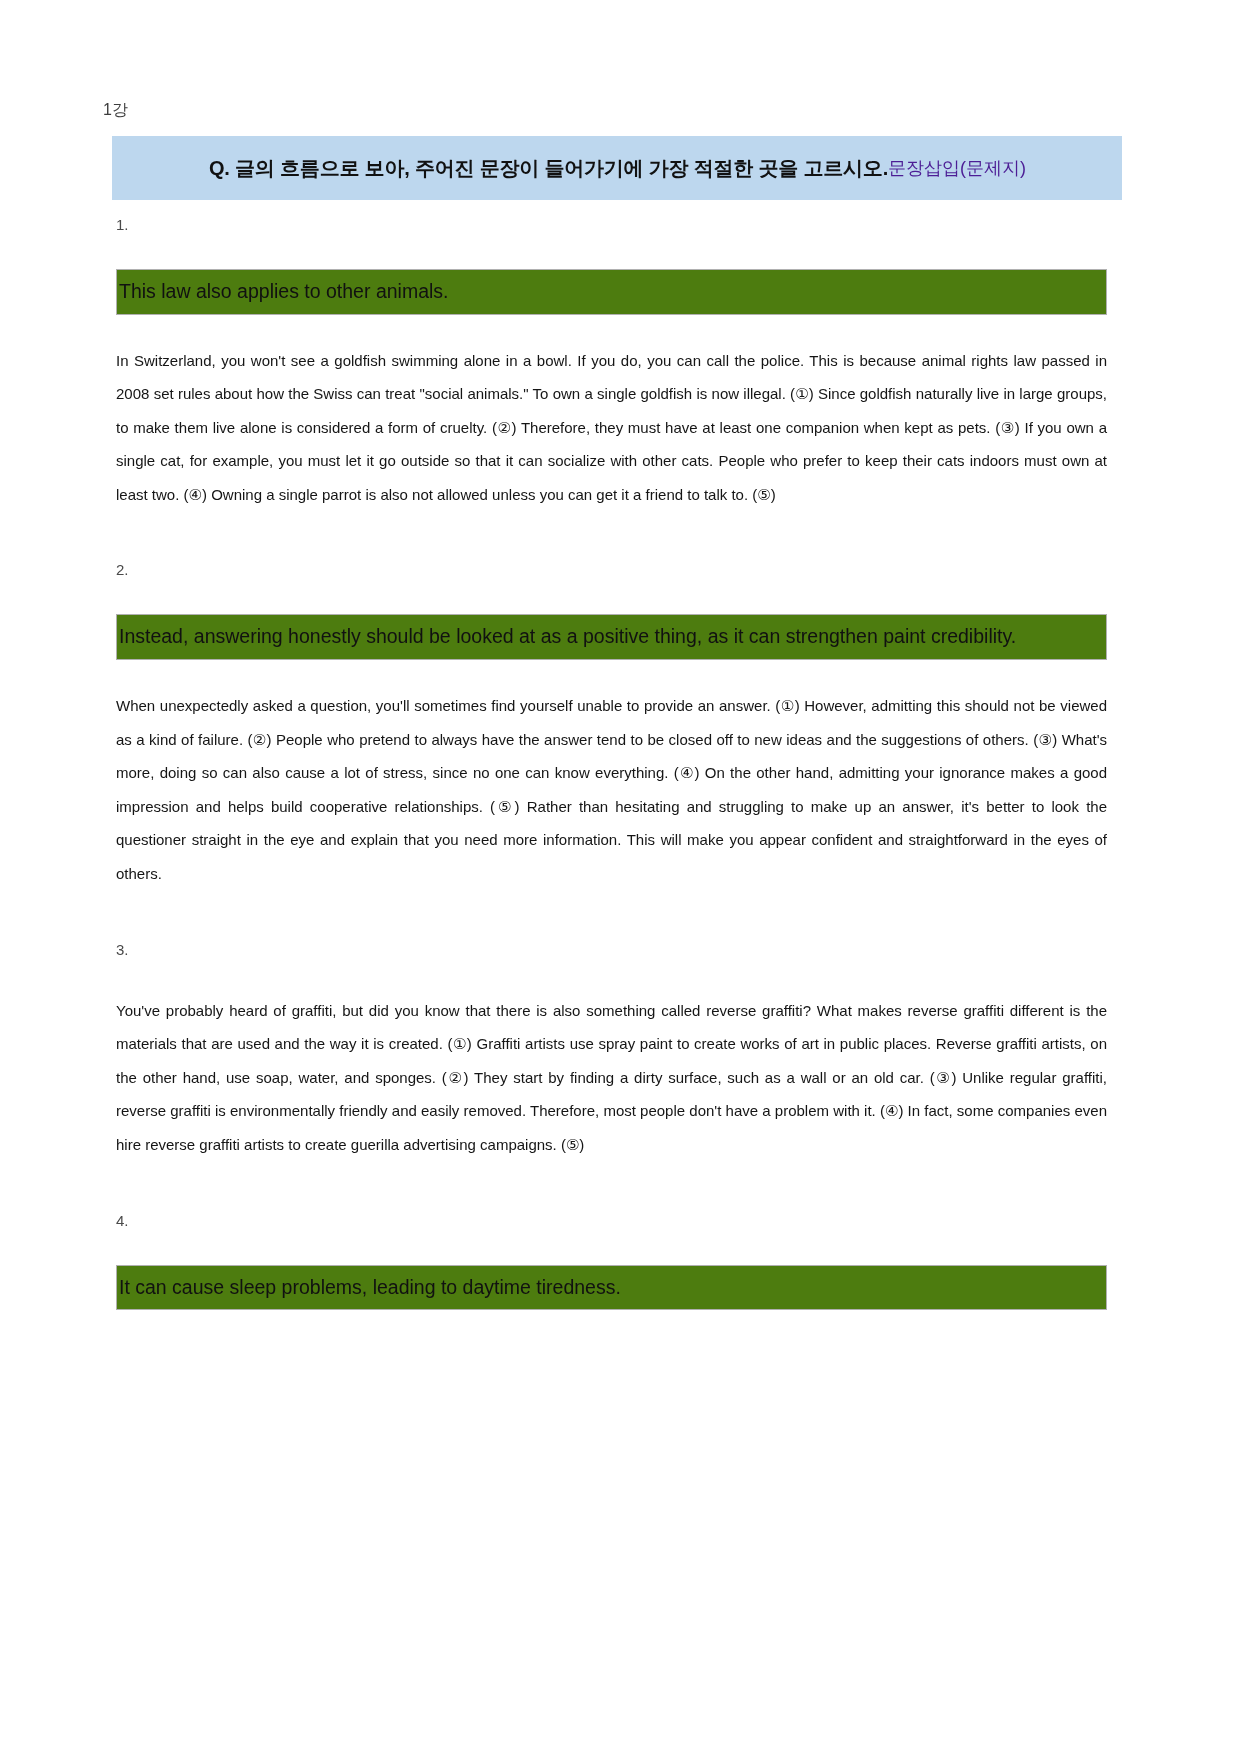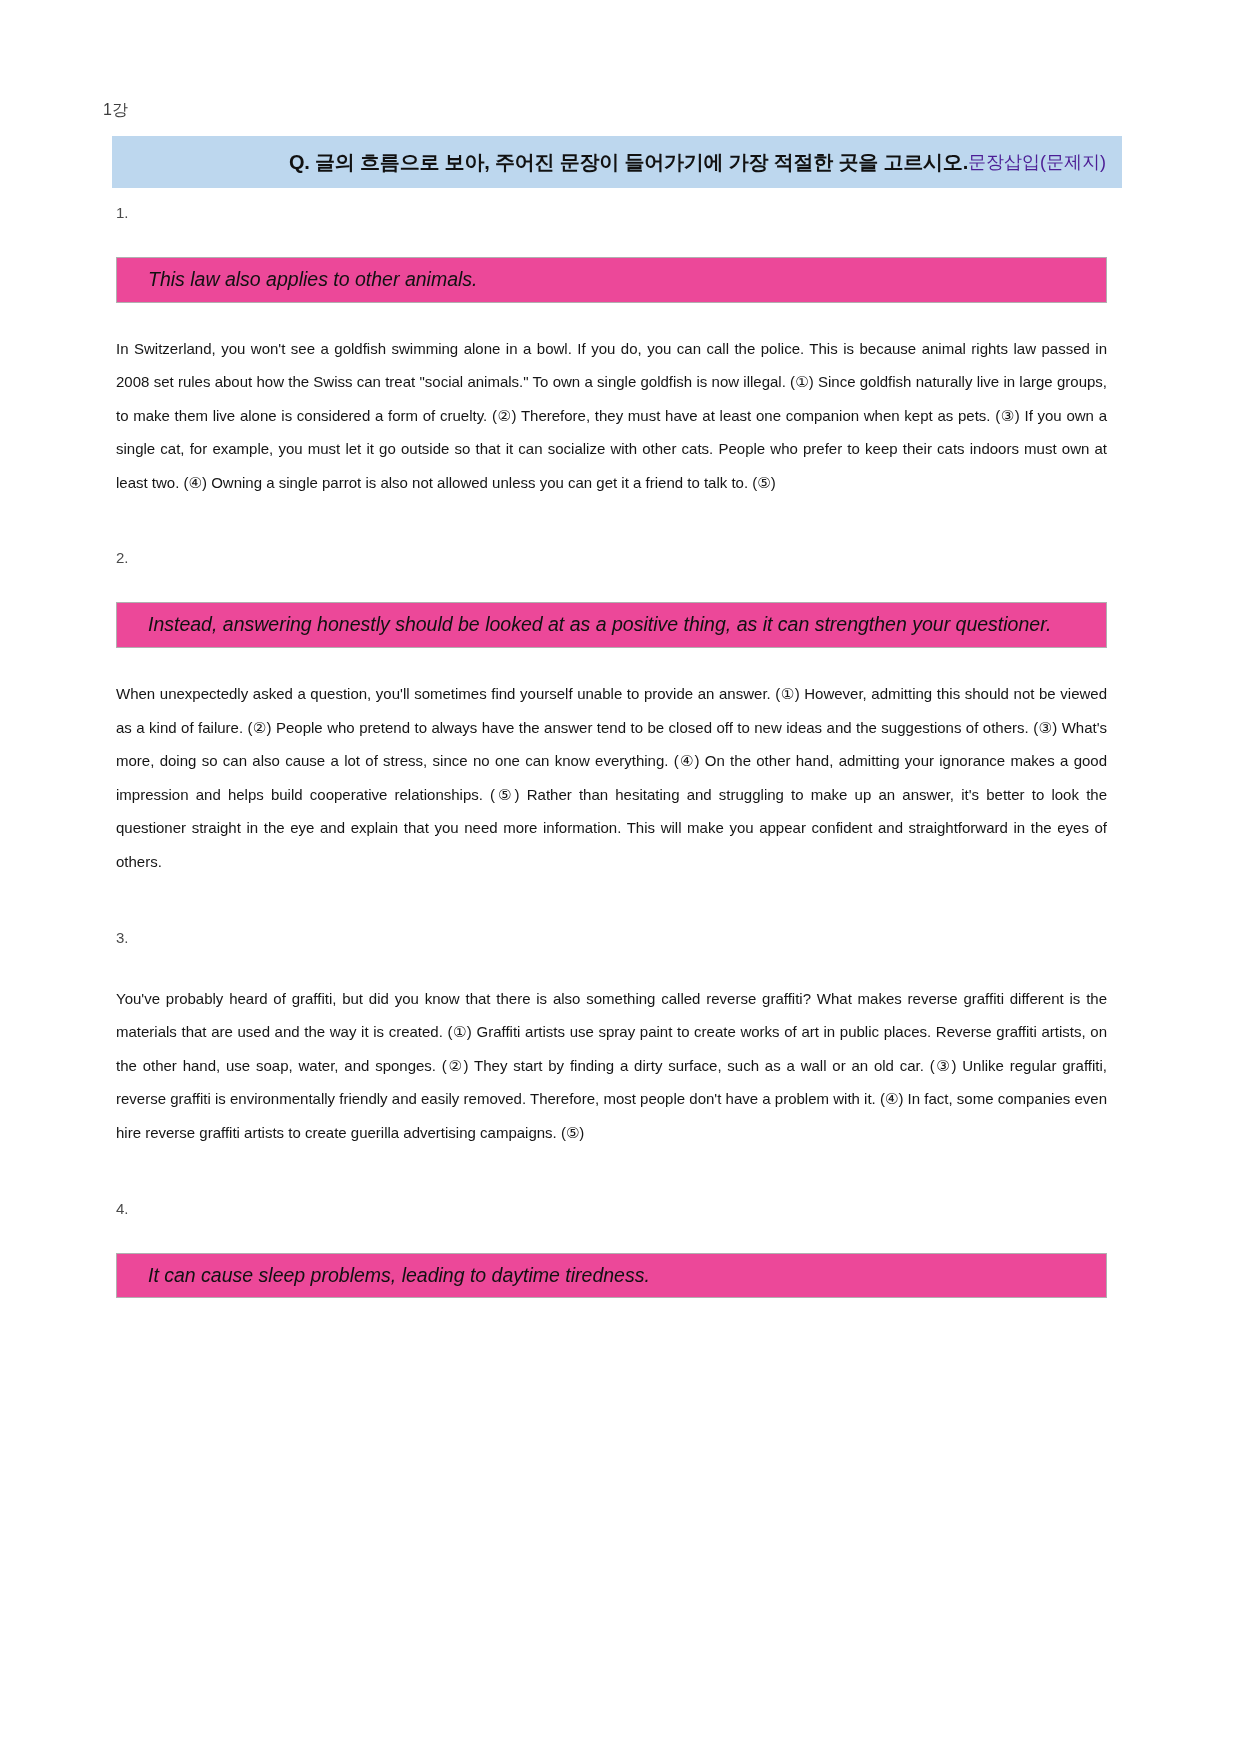--- a/index.html
+++ b/index.html
@@ -19,24 +19,24 @@
     top: 100px;
     width: 1022px;
   }
   .lesson {
     font-size: 16px;
     color: #3d3d3d;
     margin: 0 0 15px 3px;
   }
   .qbar {
     background: #bdd7ee;
-    height: 52px;
+    height: 64px;
     display: flex;
     align-items: center;
-    justify-content: flex-end;
+    justify-content: center;
     padding: 0 16px 0 17px;
     box-sizing: border-box;
     margin-bottom: 16px;
     margin-left: 12px;
   }
   .qprompt {
     font-size: 20px;
     font-weight: bold;
     color: #111111;
     letter-spacing: -0.2px;
@@ -51,28 +51,27 @@
   .question {
     margin: 0 15px 0 16px;
   }
   .qnum {
     font-size: 15px;
     color: #4a4a4a;
     margin: 0 0 36px 0;
   }
   .sentence-box {
     border: 1.5px solid #b0b0b0;
-    padding: 6px 31px;
+    padding: 6px 2px;
     font-size: 19.5px;
     line-height: 31.5px;
     text-align: justify;
     color: #111111;
     margin-bottom: 29px;
-    background: #ec4899;
-    font-style: italic;
+    background: #4d7c0f;
   }
   .passage {
     font-size: 15px;
     line-height: 33.6px;
     text-align: justify;
     color: #151515;
     margin: 0 0 50px 0;
   }
   .passage.force-justify {
     text-align-last: justify;
@@ -95,21 +94,21 @@
       <div class="qnum">1.</div>
       <div class="sentence-box">
         <span>This law also applies to other animals.</span>
       </div>
       <p class="passage">In Switzerland, you won't see a goldfish swimming alone in a bowl. If you do, you can call the police. This is because animal rights law passed in 2008 set rules about how the Swiss can treat "social animals." To own a single goldfish is now illegal. (①) Since goldfish naturally live in large groups, to make them live alone is considered a form of cruelty. (②) Therefore, they must have at least one companion when kept as pets. (③) If you own a single cat, for example, you must let it go outside so that it can socialize with other cats. People who prefer to keep their cats indoors must own at least two. (④) Owning a single parrot is also not allowed unless you can get it a friend to talk to. (⑤)</p>
     </section>
 
     <section class="question">
       <div class="qnum">2.</div>
       <div class="sentence-box">
-        <span>Instead, answering honestly should be looked at as a positive thing, as it can strengthen your questioner.</span>
+        <span>Instead, answering honestly should be looked at as a positive thing, as it can strengthen paint credibility.</span>
       </div>
       <p class="passage">When unexpectedly asked a question, you'll sometimes find yourself unable to provide an answer. (①) However, admitting this should not be viewed as a kind of failure. (②) People who pretend to always have the answer tend to be closed off to new ideas and the suggestions of others. (③) What's more, doing so can also cause a lot of stress, since no one can know everything. (④) On the other hand, admitting your ignorance makes a good impression and helps build cooperative relationships. (⑤) Rather than hesitating and struggling to make up an answer, it's better to look the questioner straight in the eye and explain that you need more information. This will make you appear confident and straightforward in the eyes of others.</p>
     </section>
 
     <section class="question">
       <div class="qnum">3.</div>
       <p class="passage">You've probably heard of graffiti, but did you know that there is also something called reverse graffiti? What makes reverse graffiti different is the materials that are used and the way it is created. (①) Graffiti artists use spray paint to create works of art in public places. Reverse graffiti artists, on the other hand, use soap, water, and sponges. (②) They start by finding a dirty surface, such as a wall or an old car. (③) Unlike regular graffiti, reverse graffiti is environmentally friendly and easily removed. Therefore, most people don't have a problem with it. (④) In fact, some companies even hire reverse graffiti artists to create guerilla advertising campaigns. (⑤)</p>
     </section>
 
     <section class="question">

